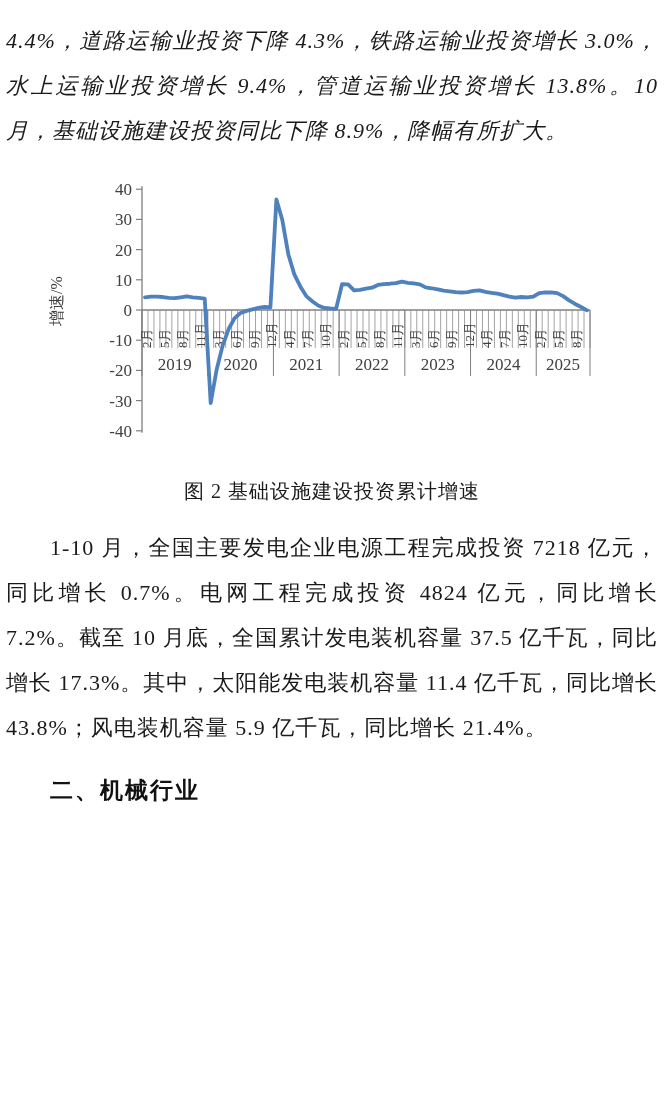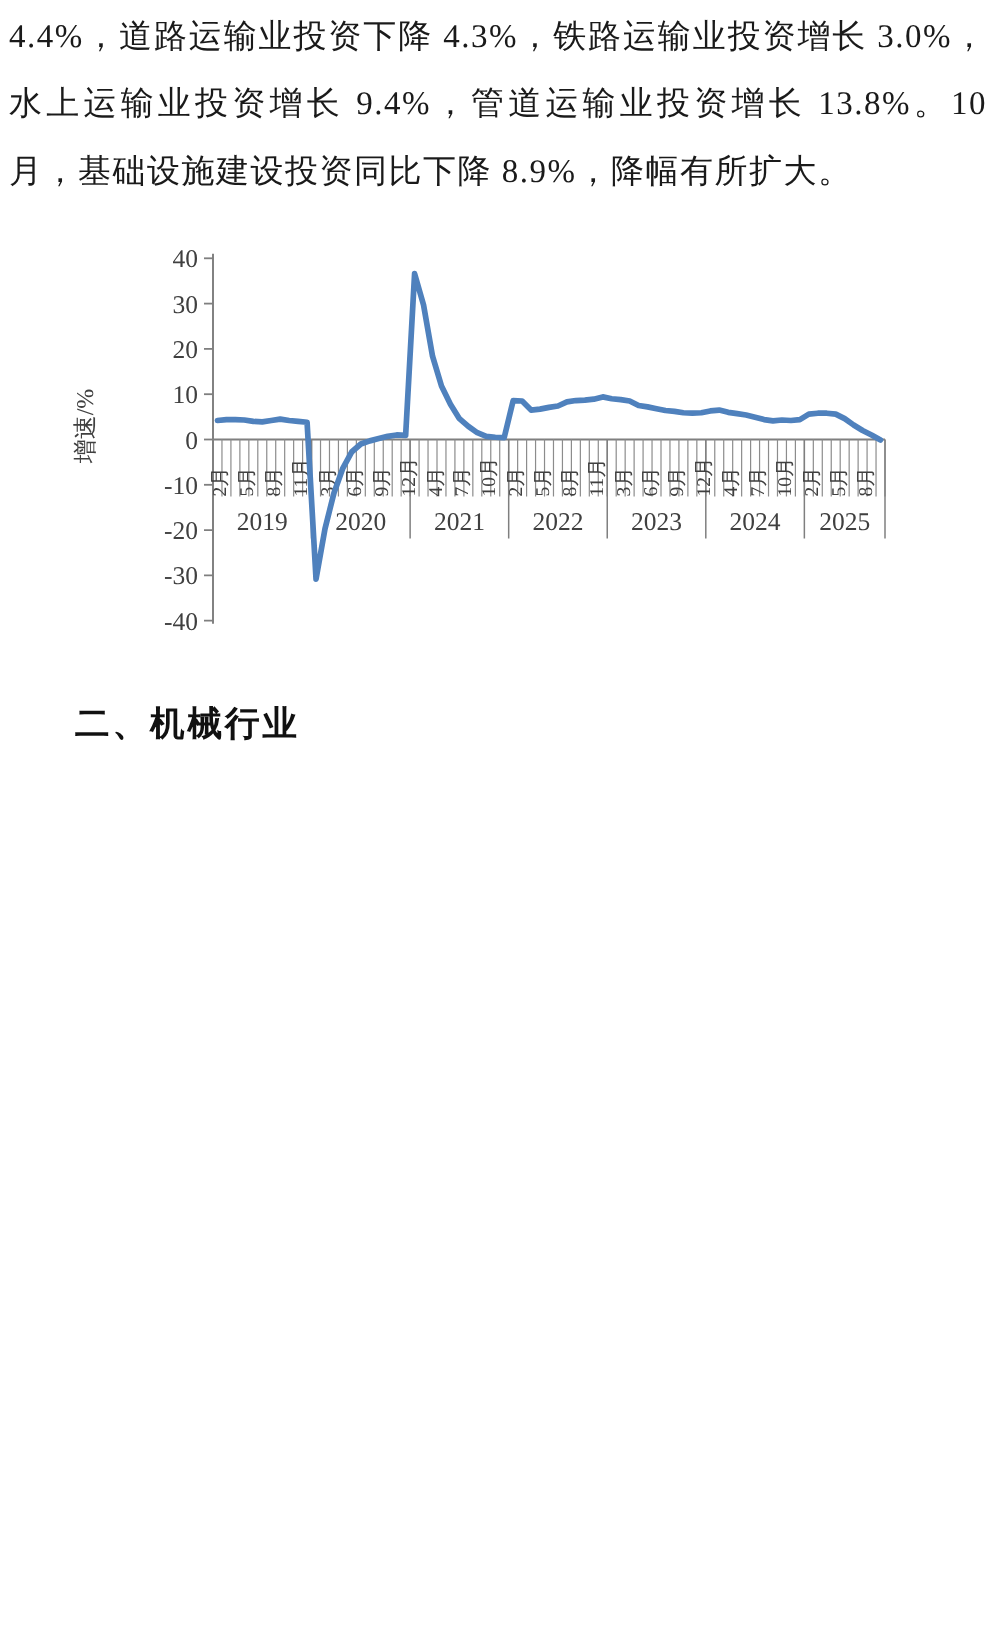--- a/index.html
+++ b/index.html
@@ -12,35 +12,35 @@
   }
   .page { padding: 0 7px 0 6px; }
   p.body-text {
     font-size: 22px;
     line-height: 45px;
     letter-spacing: 1px;
     text-align: justify;
     text-justify: inter-character;
     margin: 0;
   }
-  p.first-par { margin-top: 1px; }
+  p.first-par { margin-top: 18px; font-style: italic; }
   p.indent { text-indent: 44px; }
   p.power-par { margin-top: 21px; }
   p.machinery-par { margin-top: 18px; }
   figure.chart-figure { margin: 13px 0 0 0; }
   svg.chart-svg { display: block; margin-left: 34px; }
   figcaption.chart-caption {
     text-align: center;
     font-size: 20px;
     letter-spacing: 1px;
     margin-top: 20px;
     line-height: 26px;
   }
   h2.section-heading {
-    font-family: Liberation Serif, serif;
+    font-family: Liberation Mono, monospace;
     font-size: 23px;
     font-weight: bold;
     letter-spacing: 2px;
     color: #111111;
     margin: 27px 0 0 44px;
     line-height: 30px;
   }
 </style>
 </head>
 <body>
@@ -187,19 +187,21 @@
           <text x="433.5466666666667" y="182" font-size="13" text-anchor="start" transform="rotate(-90, 433.5466666666667, 182)">12月</text>
           <text x="451.4666666666667" y="182" font-size="13" text-anchor="start" transform="rotate(-90, 451.4666666666667, 182)">4月</text>
           <text x="469.38666666666666" y="182" font-size="13" text-anchor="start" transform="rotate(-90, 469.38666666666666, 182)">7月</text>
           <text x="487.3066666666667" y="182" font-size="13" text-anchor="start" transform="rotate(-90, 487.3066666666667, 182)">10月</text>
           <text x="505.2266666666667" y="182" font-size="13" text-anchor="start" transform="rotate(-90, 505.2266666666667, 182)">2月</text>
           <text x="523.1466666666668" y="182" font-size="13" text-anchor="start" transform="rotate(-90, 523.1466666666668, 182)">5月</text>
           <text x="541.0666666666666" y="182" font-size="13" text-anchor="start" transform="rotate(-90, 541.0666666666666, 182)">8月</text>
         </g>
         <polyline points="104.99,131.32 110.96,130.71 116.93,130.71 122.91,131.01 128.88,131.92 134.85,132.22 140.83,131.32 146.80,130.41 152.77,131.32 158.75,131.92 164.72,132.52 170.69,237.02 176.67,203.49 182.64,179.64 188.61,163.03 194.59,152.15 200.56,147.02 206.53,144.91 212.51,143.40 218.48,141.89 224.45,140.98 230.43,141.28 236.40,33.47 242.37,54.31 248.35,88.43 254.32,108.36 260.29,120.44 266.27,130.11 272.24,135.24 278.21,139.47 284.19,141.89 290.16,142.49 296.13,142.79 302.11,118.03 308.08,118.33 314.05,124.37 320.03,123.77 326.00,122.56 331.97,121.65 337.95,118.93 343.92,118.03 349.89,117.73 355.87,117.12 361.84,115.61 367.81,116.82 373.79,117.42 379.76,118.33 385.73,121.35 391.71,122.26 397.68,123.46 403.65,124.67 409.63,125.28 415.60,126.18 421.57,126.48 427.55,126.18 433.52,124.97 439.49,124.37 445.47,125.88 451.44,126.79 457.41,127.69 463.39,129.20 469.36,130.71 475.33,131.62 481.31,131.01 487.28,131.32 493.25,130.71 499.23,127.09 505.20,126.48 511.17,126.48 517.15,127.09 523.12,130.11 529.09,134.34 535.07,137.96 541.04,140.98 547.01,144.30" fill="none" stroke="#4f81bd" stroke-width="3.8" stroke-linejoin="round" stroke-linecap="round"></polyline>
       </svg>
+    <figcaption class="chart-caption">图 2 基础设施建设投资累计增速</figcaption>
   </figure>
 
+  <p class="body-text indent power-par">1-10 月，全国主要发电企业电源工程完成投资 7218 亿元，同比增长 0.7%。电网工程完成投资 4824 亿元，同比增长 7.2%。截至 10 月底，全国累计发电装机容量 37.5 亿千瓦，同比增长 17.3%。其中，太阳能发电装机容量 11.4 亿千瓦，同比增长 43.8%；风电装机容量 5.9 亿千瓦，同比增长 21.4%。</p>
 
   <h2 class="section-heading">二、机械行业</h2>
 
 
 </div>
 
 </body></html>

